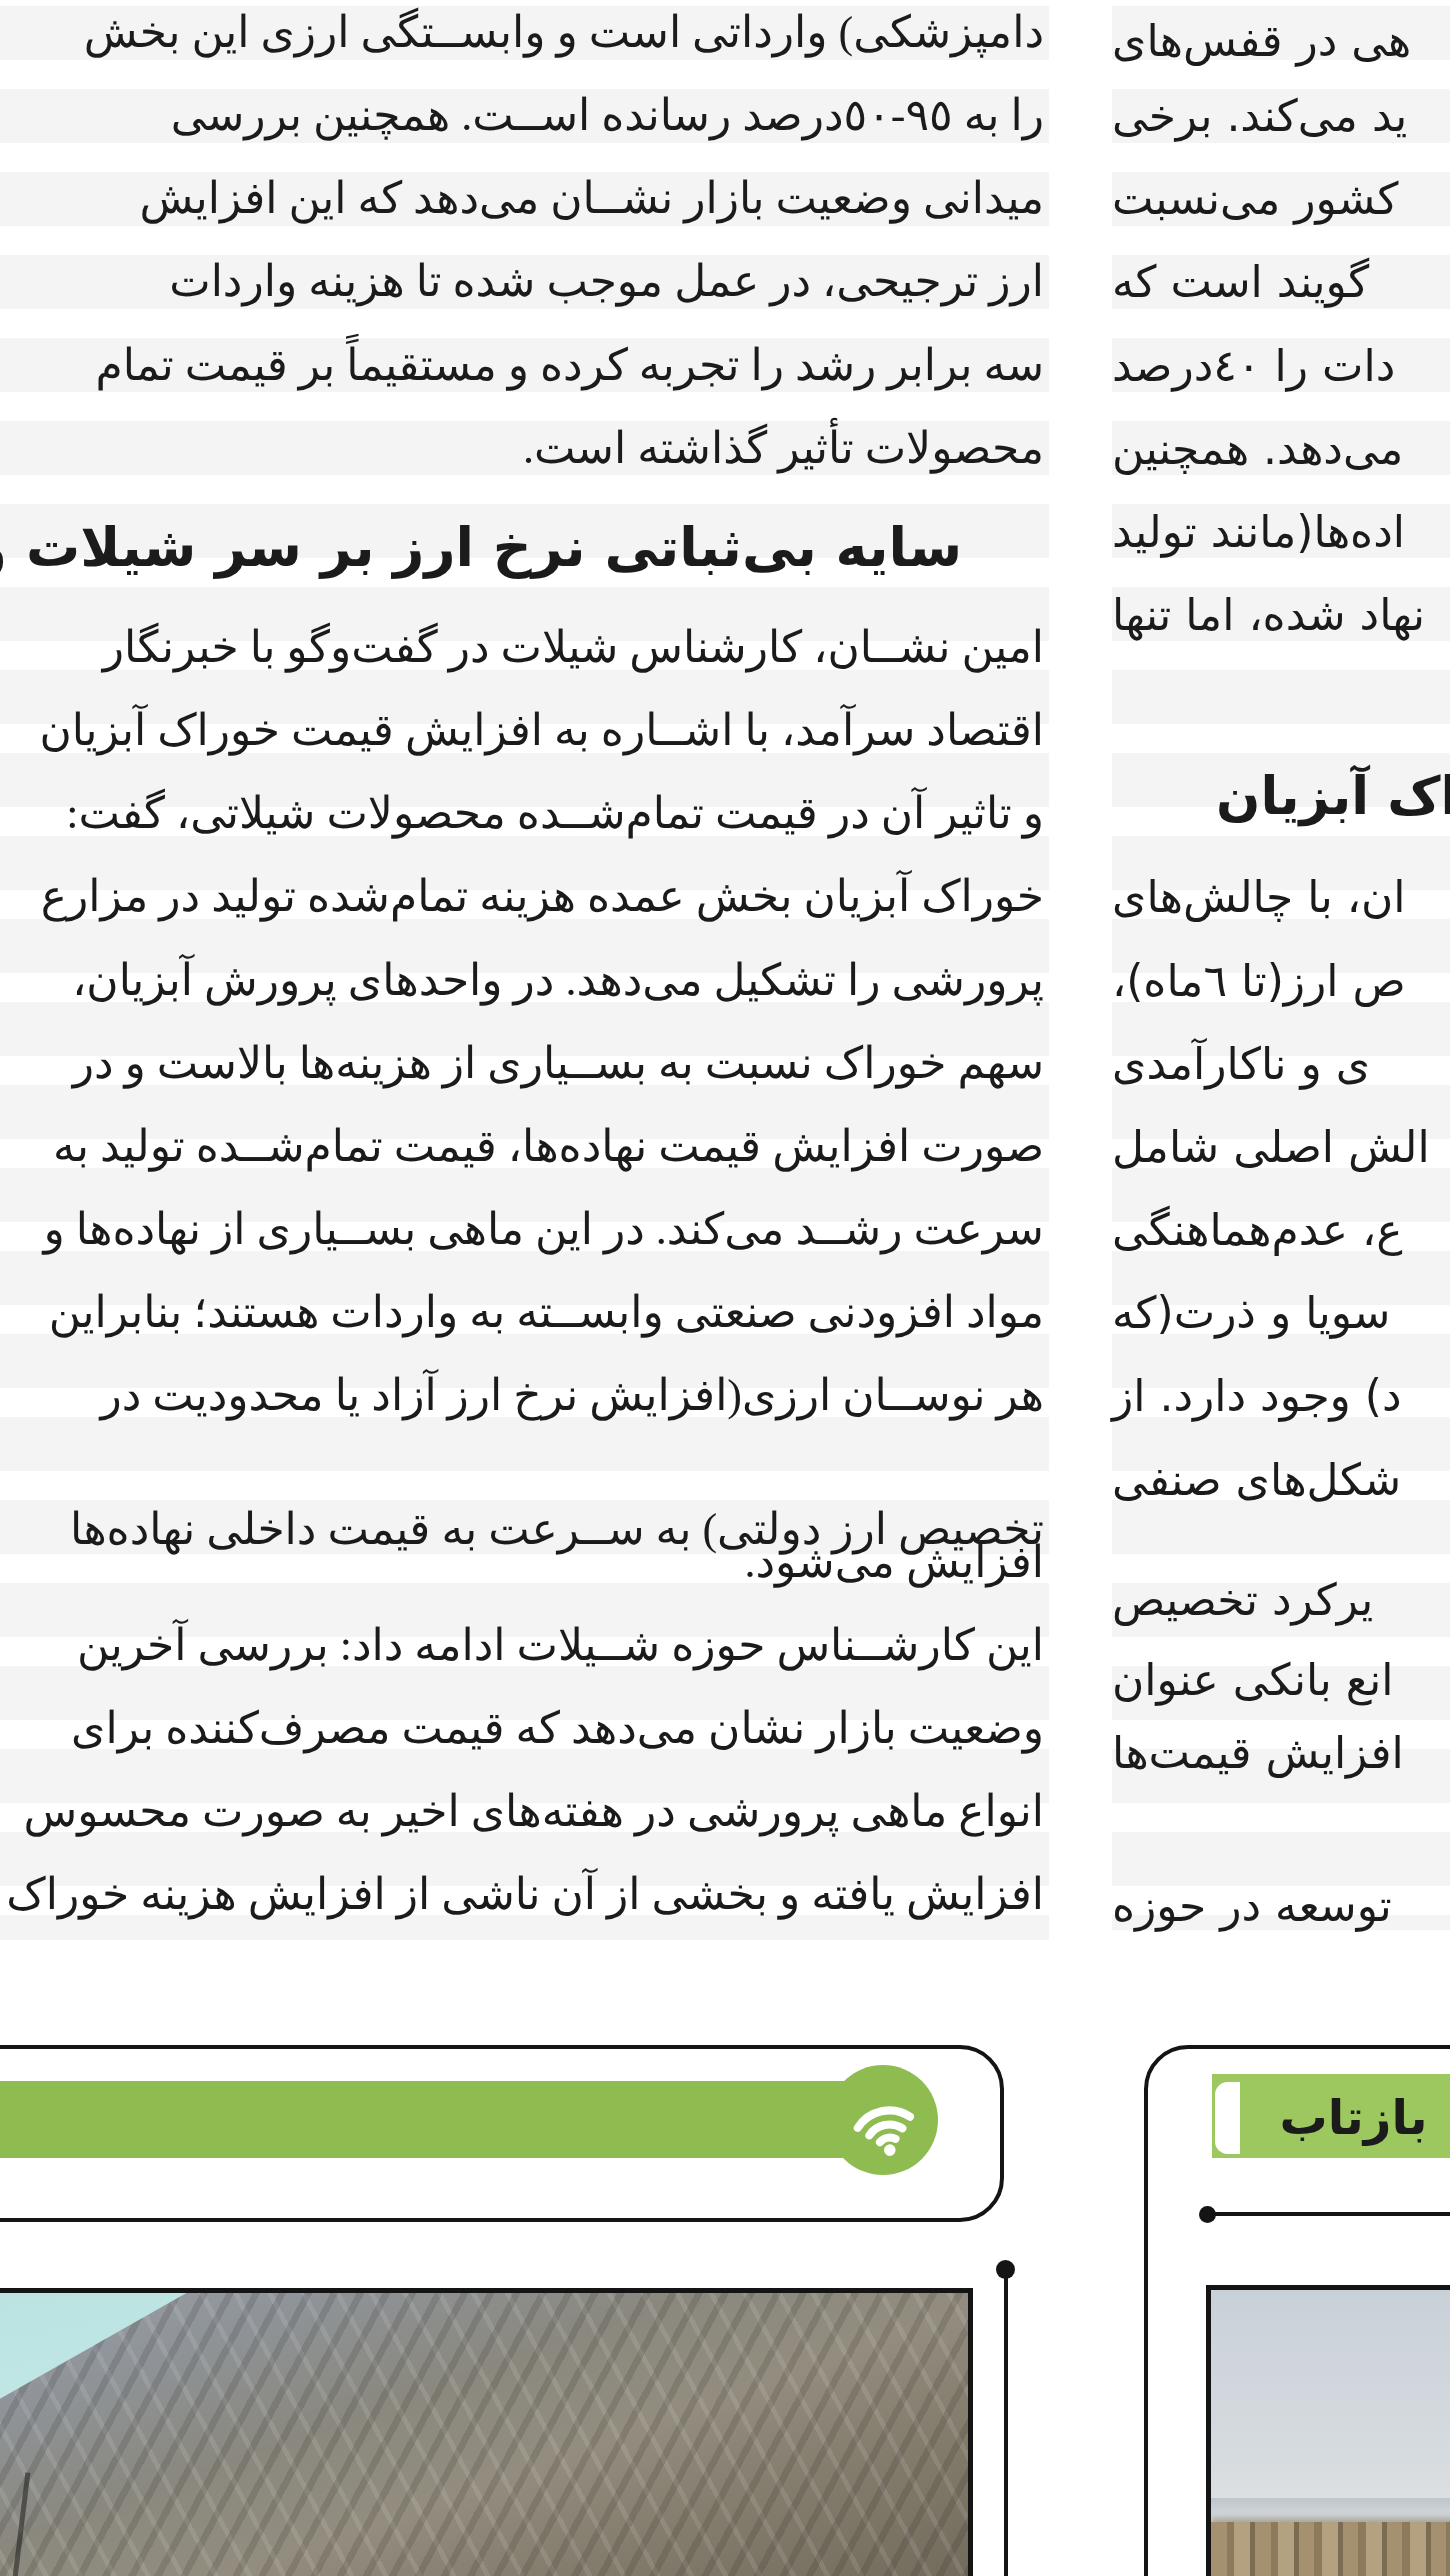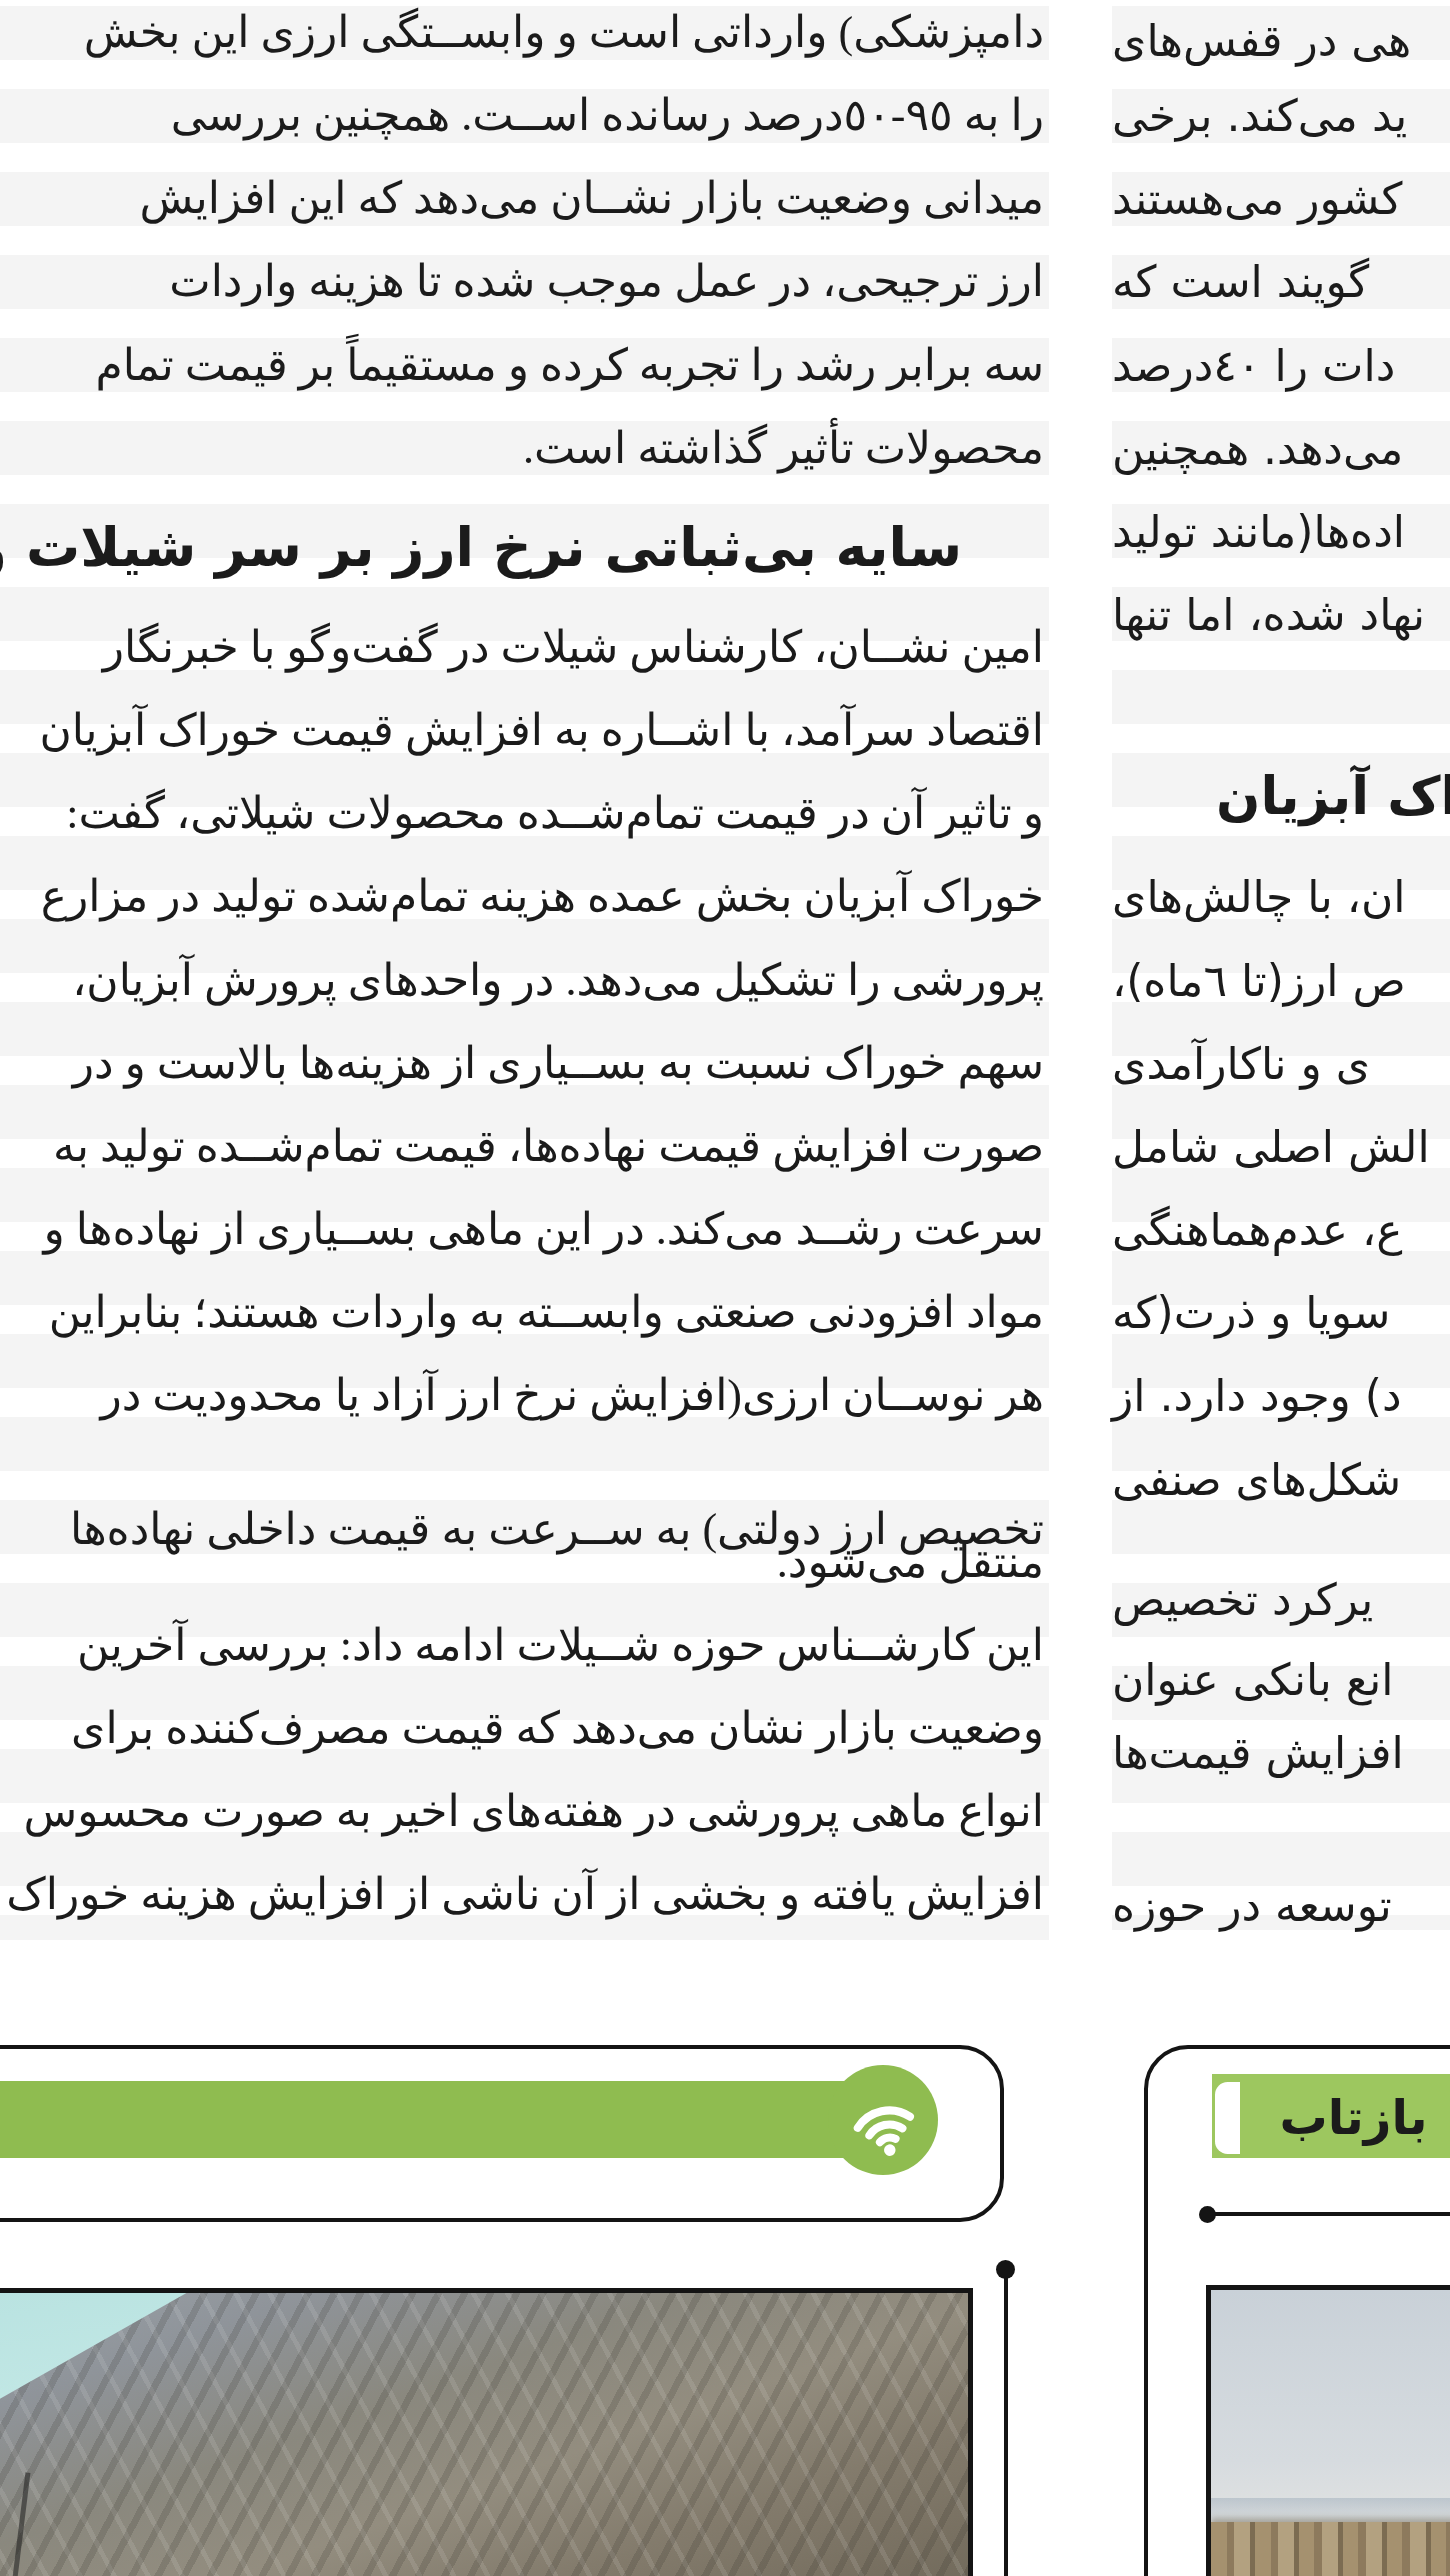--- a/index.html
+++ b/index.html
@@ -98,31 +98,31 @@
   <div class="ln ln-left" style="top:700px">اقتصاد سرآمد، با اشــاره به افزایش قیمت خوراک آبزیان</div>
   <div class="ln ln-left" style="top:783px">و تاثیر آن در قیمت تمام‌شــده محصولات شیلاتی، گفت:</div>
   <div class="ln ln-left" style="top:866px">خوراک آبزیان بخش عمده هزینه تمام‌شده تولید در مزارع</div>
   <div class="ln ln-left" style="top:950px">پرورشی را تشکیل می‌دهد. در واحدهای پرورش آبزیان،</div>
   <div class="ln ln-left" style="top:1033px">سهم خوراک نسبت به بســیاری از هزینه‌ها بالاست و در</div>
   <div class="ln ln-left" style="top:1116px">صورت افزایش قیمت نهاده‌ها، قیمت تمام‌شــده تولید به</div>
   <div class="ln ln-left" style="top:1199px">سرعت رشــد می‌کند. در این ماهی بســیاری از نهاده‌ها و</div>
   <div class="ln ln-left" style="top:1282px">مواد افزودنی صنعتی وابســته به واردات هستند؛ بنابراین</div>
   <div class="ln ln-left" style="top:1365px">هر نوســان ارزی(افزایش نرخ ارز آزاد یا محدودیت در</div>
   <div class="ln ln-left" style="top:1499px">تخصیص ارز دولتی) به ســرعت به قیمت داخلی نهاده‌ها</div>
-  <div class="ln ln-left" style="top:1532px">منتقل می‌شود.</div>
+  <div class="ln ln-left" style="top:1532px">افزایش می‌شود.</div>
   <div class="ln ln-left" style="top:1615px">این کارشــناس حوزه شــیلات ادامه داد: بررسی آخرین</div>
   <div class="ln ln-left" style="top:1698px">وضعیت بازار نشان می‌دهد که قیمت مصرف‌کننده برای</div>
   <div class="ln ln-left" style="top:1781px">انواع ماهی پرورشی در هفته‌های اخیر به صورت محسوس</div>
   <div class="ln ln-left" style="top:1864px">افزایش یافته و بخشی از آن ناشی از افزایش هزینه خوراک</div>
 </div>
 
 <div>
   <div class="ln ln-right" style="top:10px">هی در قفس‌های</div>
   <div class="ln ln-right" style="top:85px">ید می‌کند. برخی</div>
-  <div class="ln ln-right" style="top:168px">کشور می‌هستند</div>
+  <div class="ln ln-right" style="top:168px">کشور می‌نسبت</div>
   <div class="ln ln-right" style="top:251px">گویند است که</div>
   <div class="ln ln-right" style="top:335px">دات را ٤٠درصد</div>
   <div class="ln ln-right" style="top:418px">می‌دهد. همچنین</div>
   <div class="ln ln-right" style="top:501px">اده‌ها(مانند تولید</div>
   <div class="ln ln-right" style="top:584px">نهاد شده، اما تنها</div>
 
   <div class="headline" id="heading-right">اک آبزیان</div>
 
   <div class="ln ln-right" style="top:866px">ان، با چالش‌های</div>
   <div class="ln ln-right" style="top:950px">ص ارز(تا ٦ماه)،</div>

